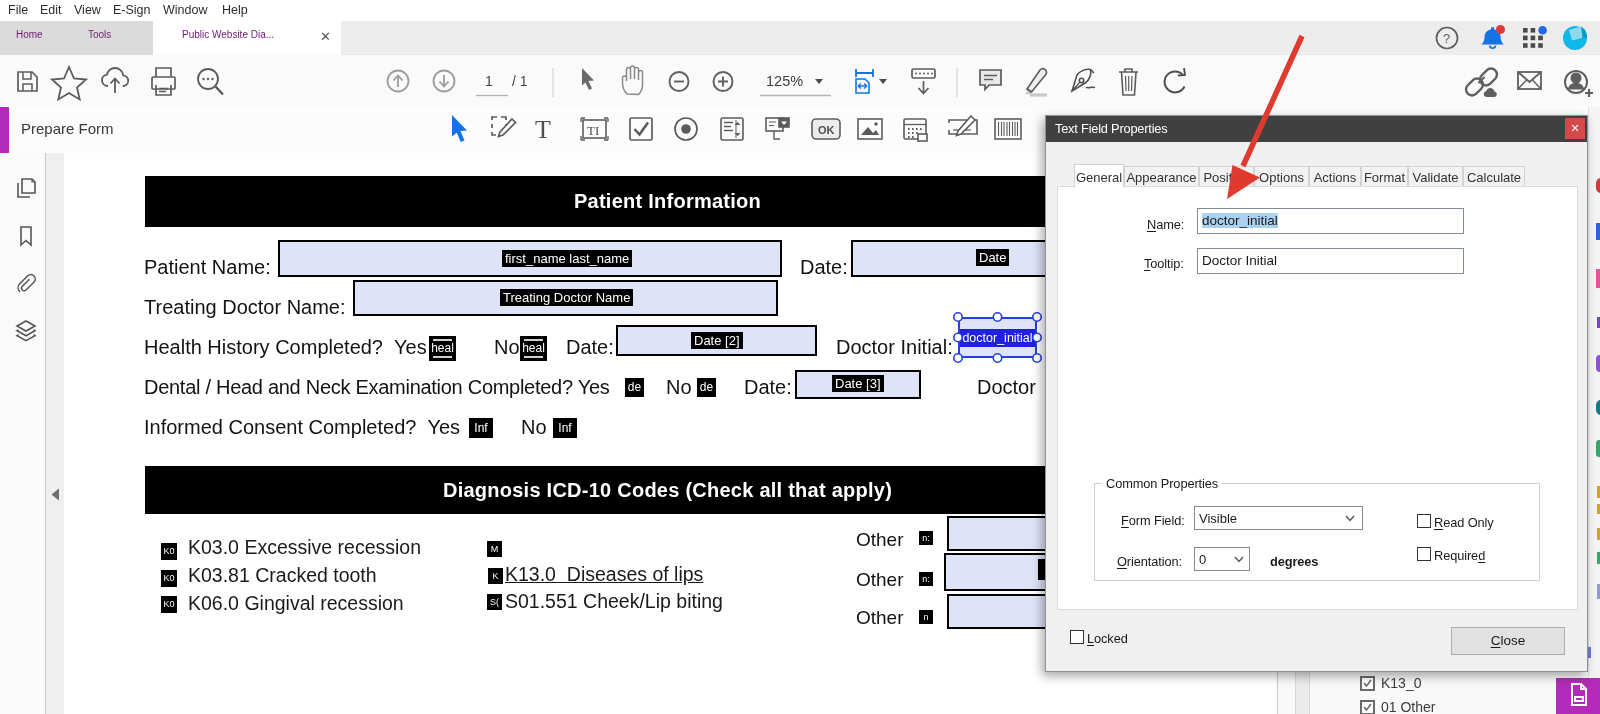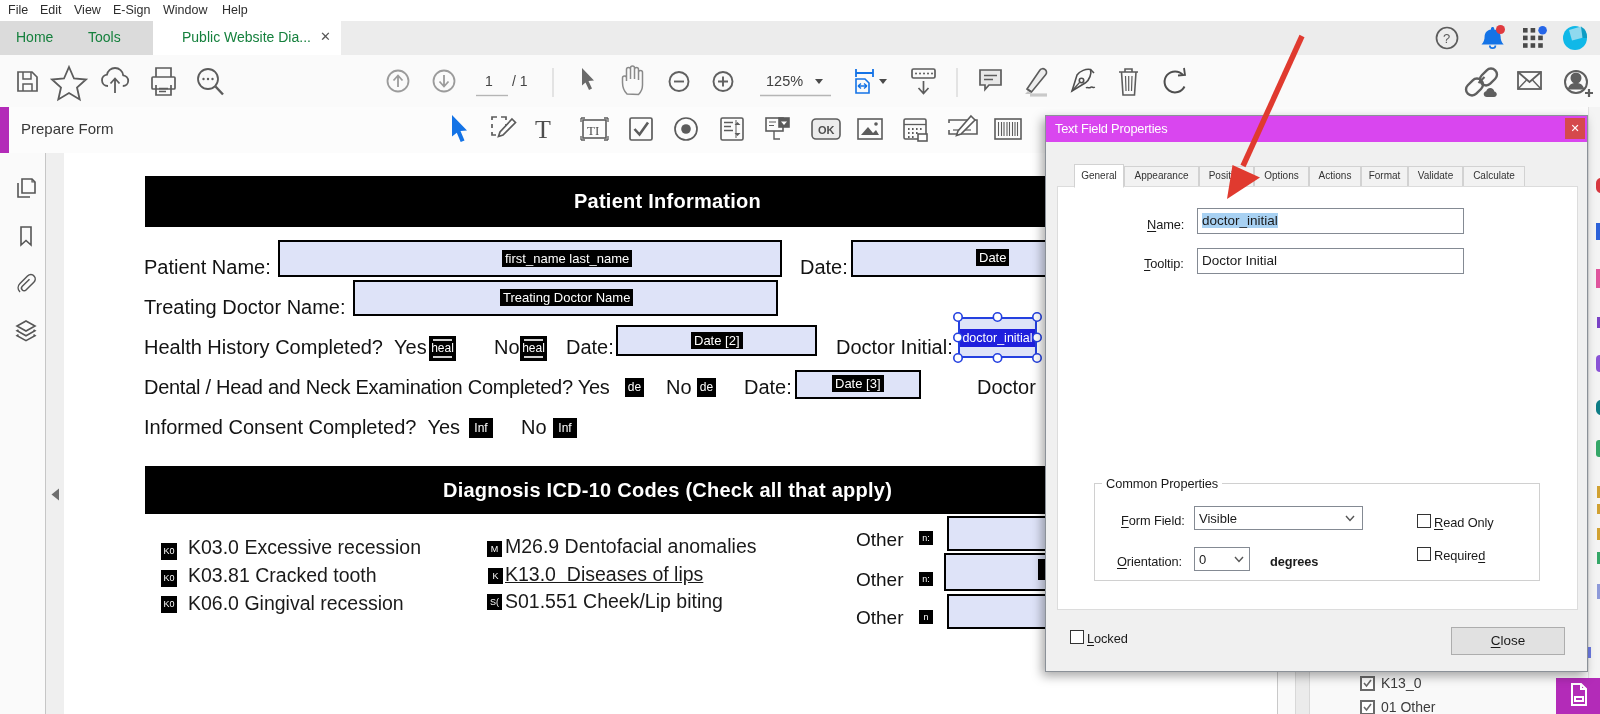--- a/index.html
+++ b/index.html
@@ -7,41 +7,41 @@
     font-family:"Liberation Sans",sans-serif;}
   .abs{position:absolute;}
   .nw{white-space:nowrap;}
   svg{display:block;}
   
   #menubar{left:0;top:0;width:1600px;height:21px;background:#fff;}
   .mi{position:absolute;top:3px;font-size:12.5px;color:#2d2d2d;}
   #tabbar{left:0;top:21px;width:1600px;height:34px;background:#dbdbdb;}
   #tabright{position:absolute;left:341px;top:0;width:1259px;height:34px;background:#ececec;border-bottom:1px solid #d2d2d2;}
   #activetab{position:absolute;left:153px;top:0;width:188px;height:34px;background:#fff;}
-  .tabt{position:absolute;font-size:14px;color:#15803d;top:8px;}
+  .tabt{position:absolute;font-size:10px;color:#701a75;top:8px;}
   #toolbar{left:0;top:55px;width:1600px;height:52px;background:#fafafa;border-bottom:1px solid #d8d8d8;}
   #preparebar{left:0;top:107px;width:1600px;height:46px;background:#fcfcfc;border-bottom:1px solid #cfcfcf;}
   #pfaccent{position:absolute;left:0;top:0;width:9px;height:46px;background:#b32bb8;}
   #pftitle{position:absolute;left:21px;top:13px;font-size:15px;color:#383838;}
   
   #sidebar{left:0;top:153px;width:45px;height:561px;background:#fafafa;border-right:1px solid #c6c6c6;}
   #gutter{left:46px;top:153px;width:18px;height:561px;background:#efefef;}
   #page{left:64px;top:153px;width:1524px;height:561px;background:#fff;}
   .blackbar{position:absolute;left:145px;width:1045px;background:#000;color:#fff;text-align:center;font-weight:bold;font-size:20px;letter-spacing:0.25px;}
   .ft{position:absolute;color:#131313;font-size:20px;}
   .ficd{position:absolute;color:#1a1a1a;font-size:19.5px;}
   .ffield{position:absolute;background:#dee3f8;border:2px solid #000;box-sizing:border-box;}
   .flabel{position:absolute;background:#000;color:#fff;font-size:13px;line-height:17px;padding:0 3px;white-space:nowrap;}
   .cbx{position:absolute;background:#000;color:#fff;font-size:12px;text-align:center;overflow:hidden;}
   
   #dialog{left:1045px;top:115px;width:543px;height:557px;background:#f0f0f0;border:1px solid #8b9198;box-sizing:border-box;box-shadow:-3px 4px 10px rgba(0,0,0,0.35);}
-  #dtitle{position:absolute;left:0;top:0;width:100%;height:26px;background:#d946ef;}
+  #dtitle{position:absolute;left:0;top:0;width:100%;height:26px;background:#404040;}
   #dtitle span{position:absolute;left:9px;top:5px;color:#fff;font-size:12.8px;letter-spacing:-0.2px;}
   #dclose{position:absolute;right:2px;top:2px;width:20px;height:21px;background:#d5494c;color:#fff;text-align:center;font-size:11px;line-height:21px;}
-  .dtab{position:absolute;top:50px;height:21px;background:#f2f2f2;border:1px solid #d2d2d2;border-bottom:none;box-sizing:border-box;font-size:10px;color:#333;text-align:center;padding-top:3px;}
+  .dtab{position:absolute;top:50px;height:21px;background:#f2f2f2;border:1px solid #d2d2d2;border-bottom:none;box-sizing:border-box;font-size:13px;color:#333;text-align:center;padding-top:3px;}
   #dpanel{position:absolute;left:11px;top:70px;width:521px;height:424px;background:#fff;border:1px solid #dcdcdc;box-sizing:border-box;}
   .dlab{position:absolute;font-size:12.8px;color:#1a1a1a;letter-spacing:-0.1px;}
   .dinput{position:absolute;background:#fff;border:1px solid #848a93;box-sizing:border-box;font-size:13.5px;color:#1a1a1a;line-height:24px;padding-left:4px;}
   .dcheck{position:absolute;width:14px;height:14px;background:#fff;border:1px solid #333;box-sizing:border-box;}
   u.m{text-decoration:underline;text-underline-offset:2px;}
 </style>
 </head>
 <body>
 <div id="stage">
   <div id="menubar" class="abs"></div>
@@ -317,21 +317,20 @@
   <div class="blackbar" style="top:466px;height:48px;line-height:48px;">Diagnosis ICD-10 Codes (Check all that apply)</div>
 
   <div class="cbx" style="left:161px;top:543px;width:16px;height:17px;font-size:9px;line-height:17px;">K0</div>
   <div class="ficd" style="left:188px;top:536px;">K03.0 Excessive recession</div>
   <div class="cbx" style="left:161px;top:570px;width:16px;height:17px;font-size:9px;line-height:17px;">K0</div>
   <div class="ficd" style="left:188px;top:564px;">K03.81 Cracked tooth</div>
   <div class="cbx" style="left:161px;top:596px;width:16px;height:17px;font-size:9px;line-height:17px;">K0</div>
   <div class="ficd" style="left:188px;top:592px;">K06.0 Gingival recession</div>
 
   <div class="cbx" style="left:487px;top:541px;width:15px;height:16px;font-size:9px;line-height:16px;">M</div>
-  <div class="ficd" style="left:505px;top:535px;">M26.9 Dentofacial anomalies</div>
   <div class="cbx" style="left:488px;top:568px;width:15px;height:16px;font-size:9px;line-height:16px;">K</div>
   <div class="ficd" style="left:505px;top:563px;text-decoration:underline;">K13.0&nbsp; Diseases of lips</div>
   <div class="cbx" style="left:487px;top:594px;width:15px;height:16px;font-size:9px;line-height:16px;">S(</div>
   <div class="ficd" style="left:505px;top:590px;">S01.551 Cheek/Lip biting</div>
 
   <div class="ft" style="left:856px;top:529px;font-size:19px;">Other</div>
   <div class="cbx" style="left:919px;top:531px;width:14px;height:14px;font-size:9px;line-height:14px;">n:</div>
   <div class="ffield" style="left:947px;top:516px;width:183px;height:35px;"></div>
   <div class="ft" style="left:856px;top:569px;font-size:19px;">Other</div>
   <div class="cbx" style="left:919px;top:572px;width:14px;height:14px;font-size:9px;line-height:14px;">n:</div>

